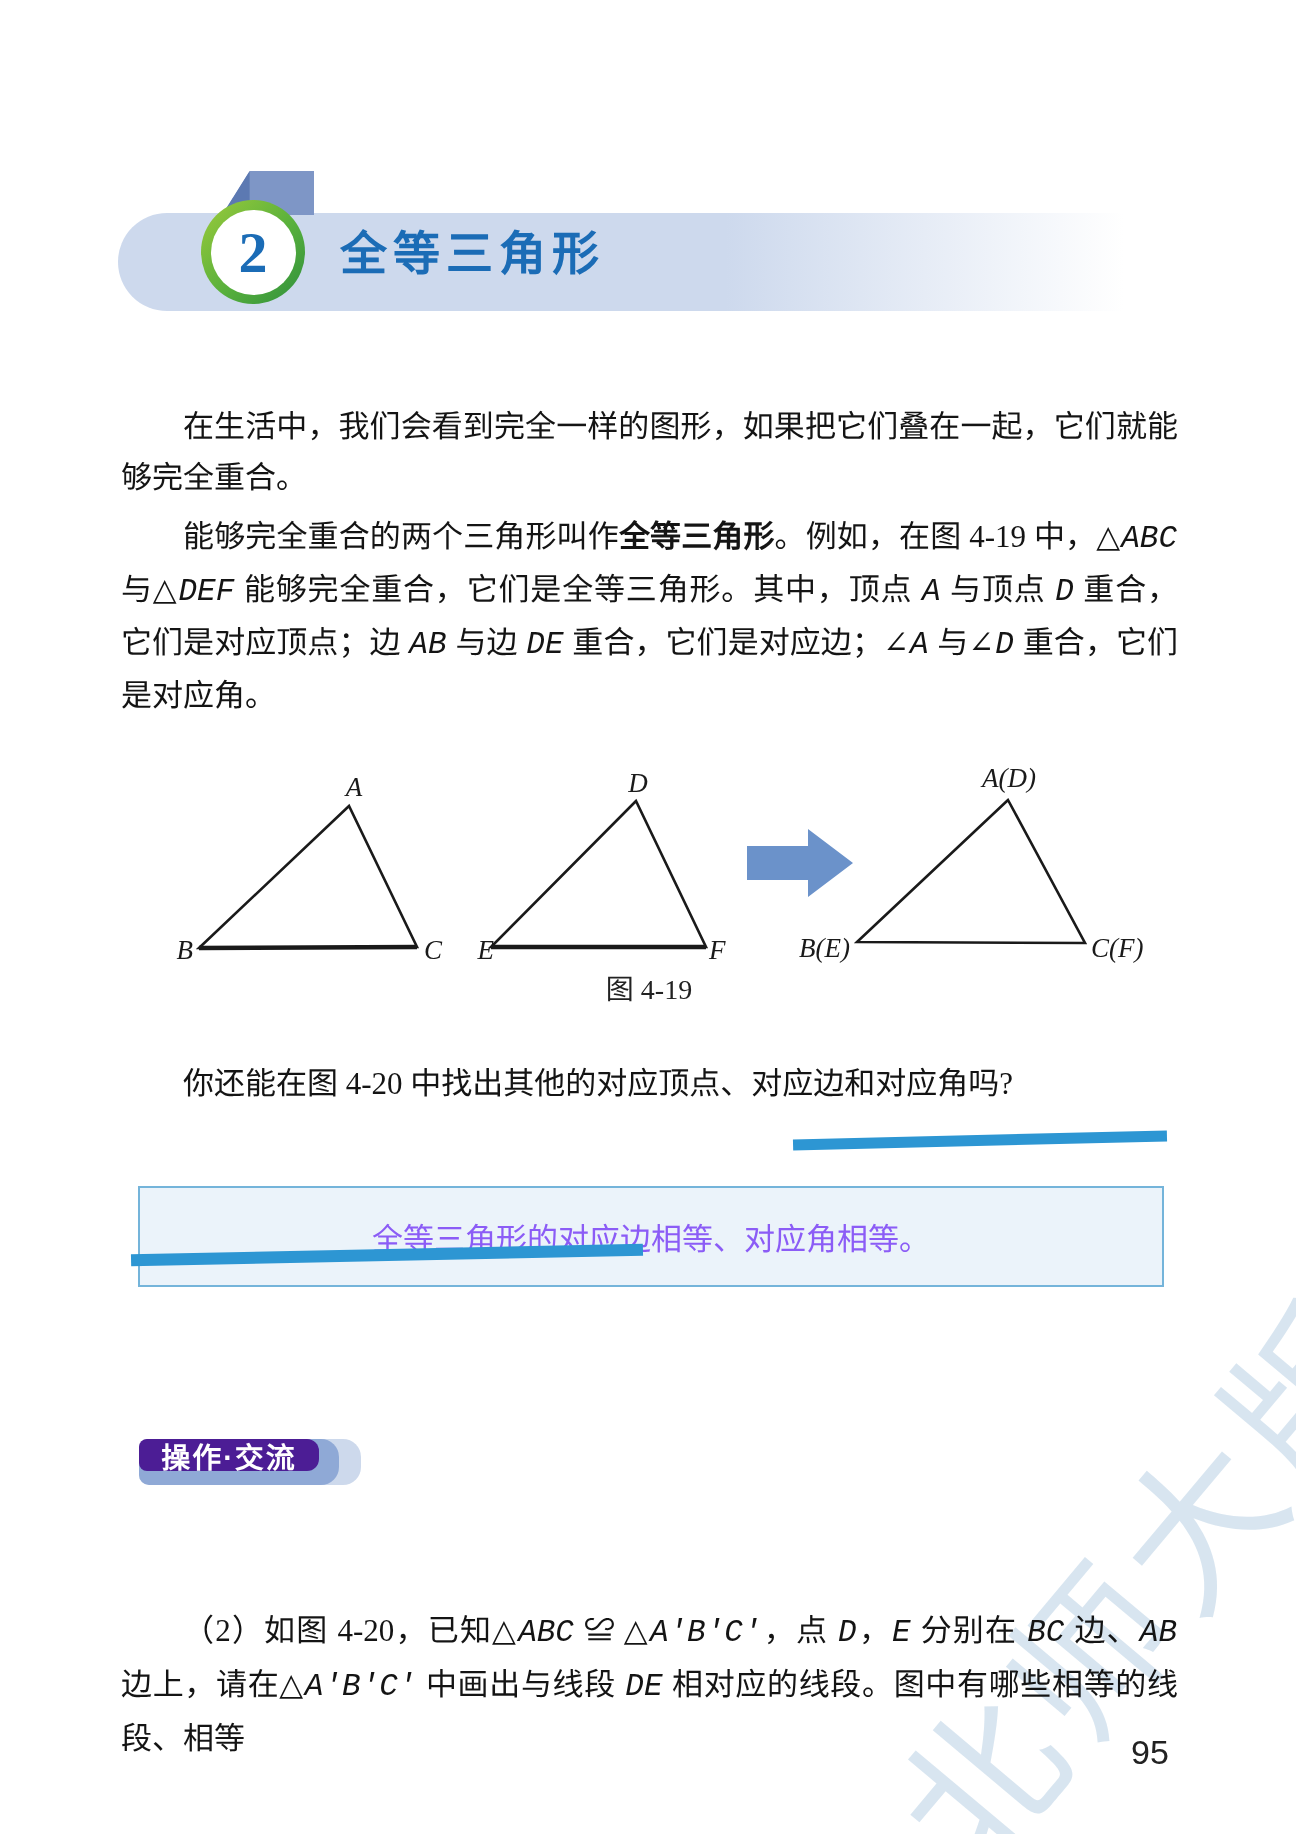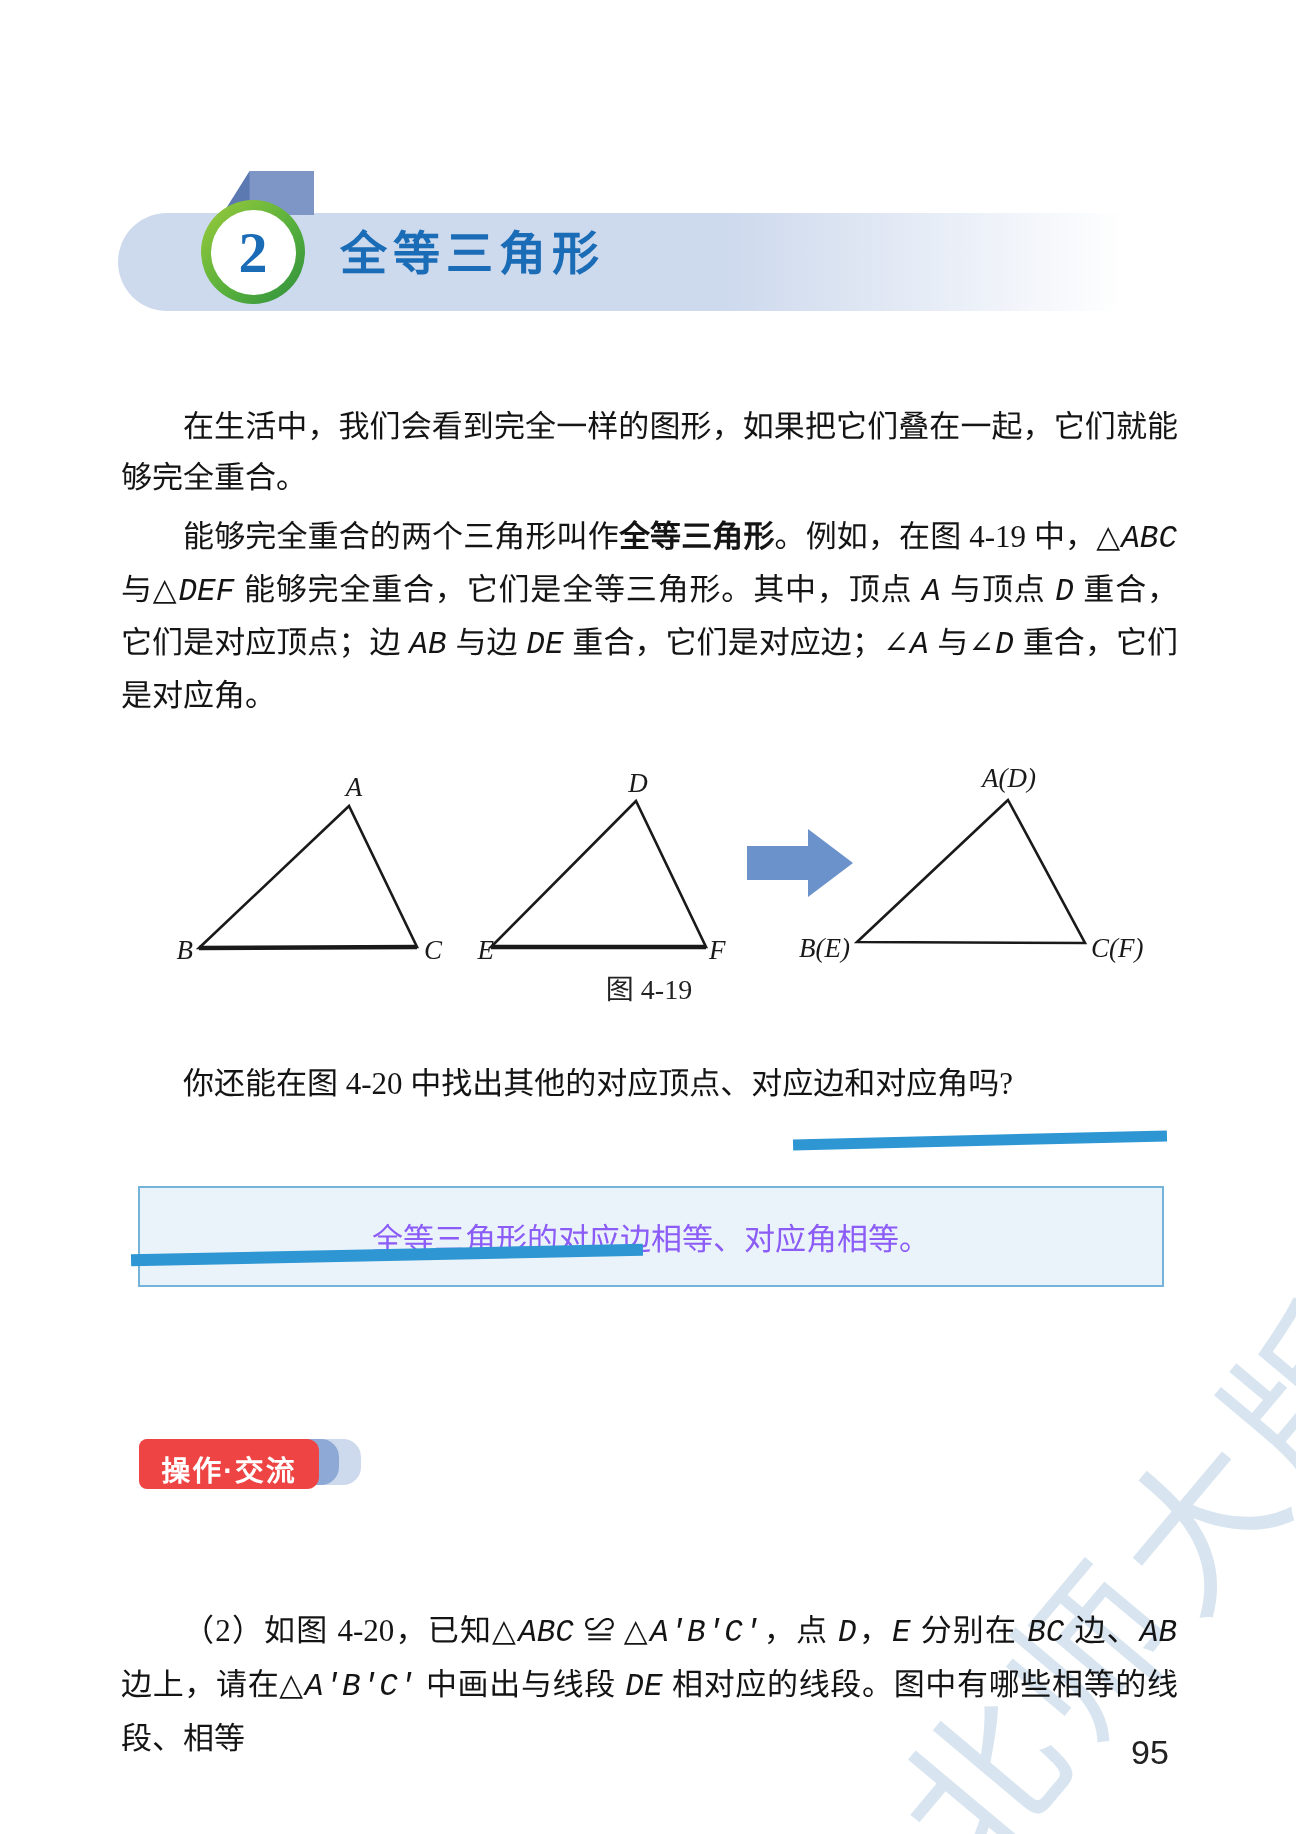--- a/index.html
+++ b/index.html
@@ -51,23 +51,23 @@
     display:flex;align-items:center;justify-content:center;font-size:31px;color:#8b5cf6;margin-top:40px;}
   .strip-top{position:absolute;left:793px;top:1135px;width:374px;height:11px;
     background:#2d96d3;transform:rotate(-1.4deg);}
   .strip-bottom{position:absolute;left:131px;top:1249px;width:512px;height:12px;
     background:#2d96d3;transform:rotate(-1.2deg);}
   
   .badge-back{position:absolute;left:139px;top:1439px;width:222px;height:46px;
     background:#cdd9ec;border-radius:10px 18px 18px 10px;}
   .badge-mid{position:absolute;left:139px;top:1439px;width:200px;height:46px;
     background:#8fa9d6;border-radius:10px 18px 18px 10px;}
-  .badge{position:absolute;left:139px;top:1439px;width:180px;height:50px;
-    background:#ef4444;border-radius:8px 12px 12px 8px;
-    display:flex;align-items:flex-end;justify-content:center;
+  .badge{position:absolute;left:139px;top:1439px;width:180px;height:32px;
+    background:#4c1d95;border-radius:8px 12px 12px 8px;
+    display:flex;align-items:center;justify-content:center;
     font-family:"Liberation Sans","DejaVu Sans",sans-serif;
     font-size:29px;font-weight:bold;color:#ffffff;letter-spacing:2px;}
   
   .watermark{position:absolute;left:790px;top:1440px;width:740px;
     font-size:158px;letter-spacing:12px;color:rgba(184,208,228,0.55);
     transform:rotate(-50deg);white-space:nowrap;z-index:0;
     font-family:"Liberation Serif","DejaVu Serif",serif;}
   .pagenum{position:absolute;left:1113px;top:1733px;width:74px;text-align:center;
     font-family:"Liberation Sans","DejaVu Sans",sans-serif;font-size:34px;color:#222;}
   .layer{z-index:1;}

